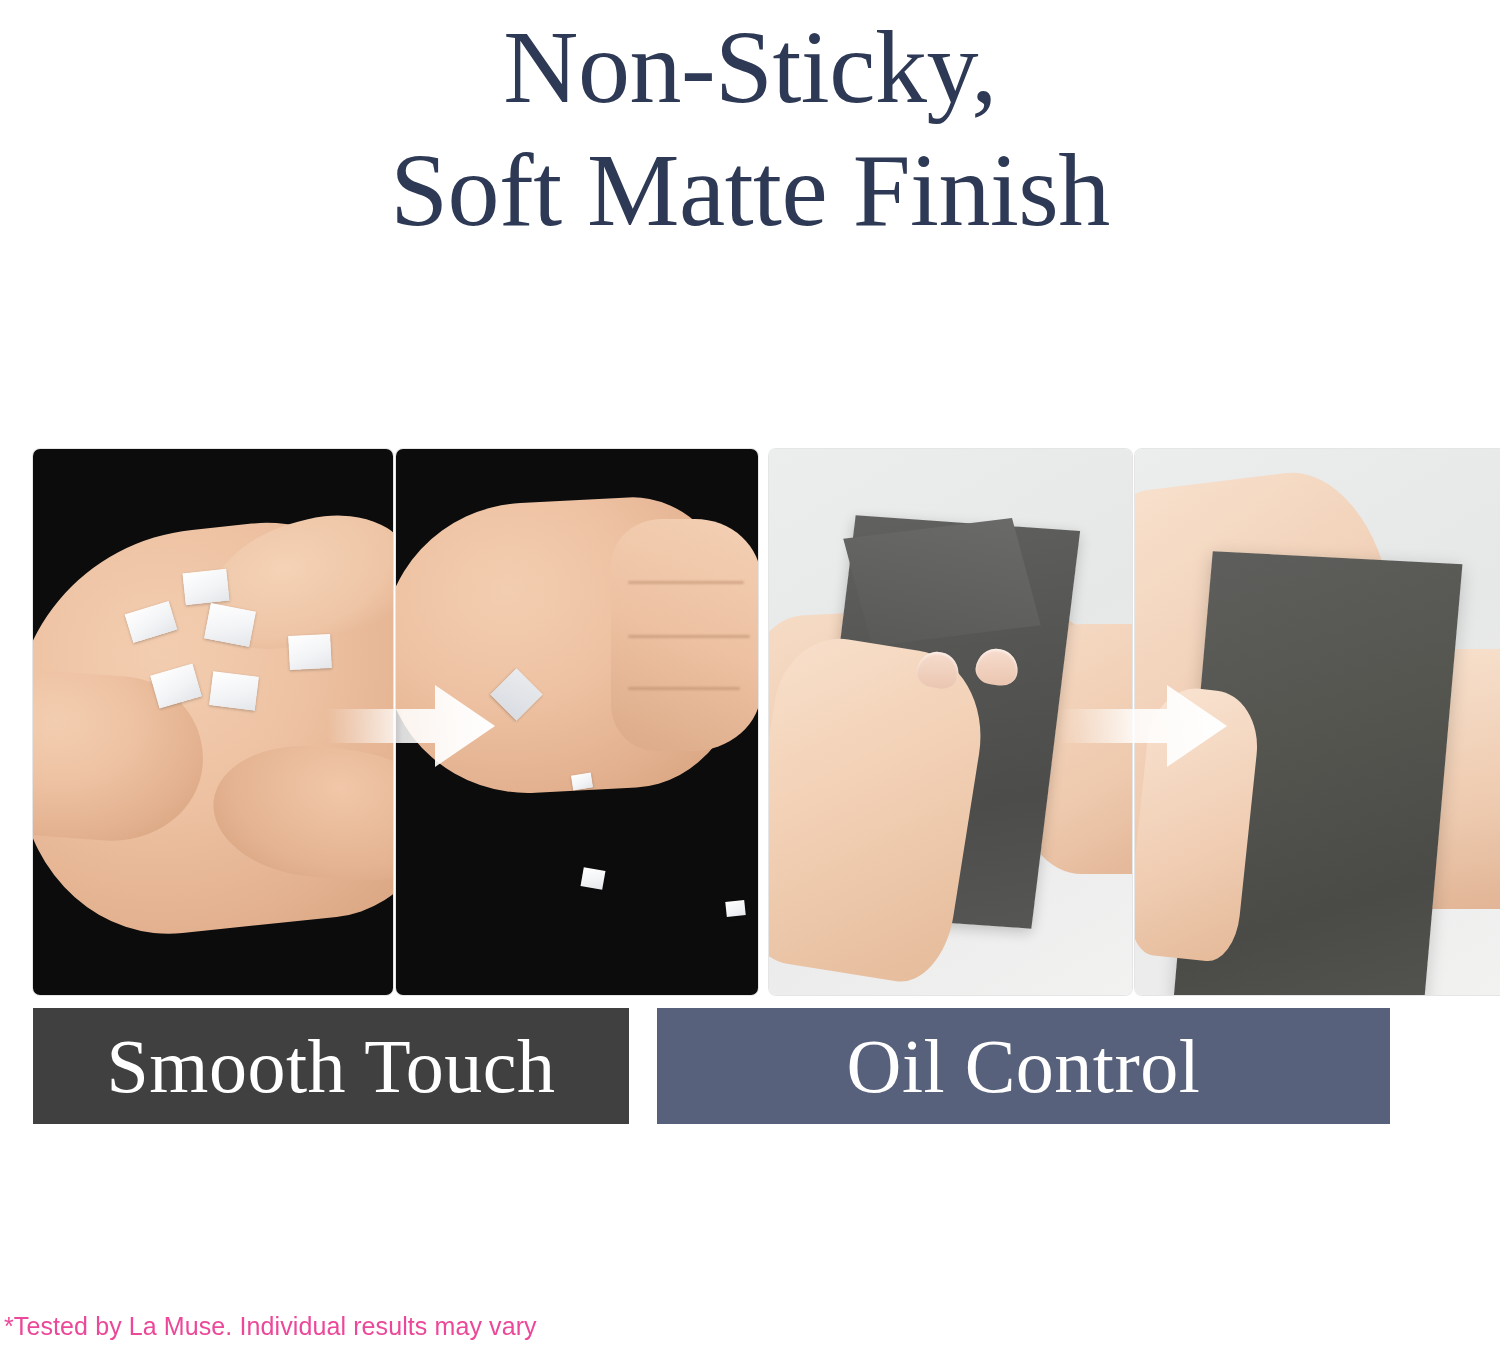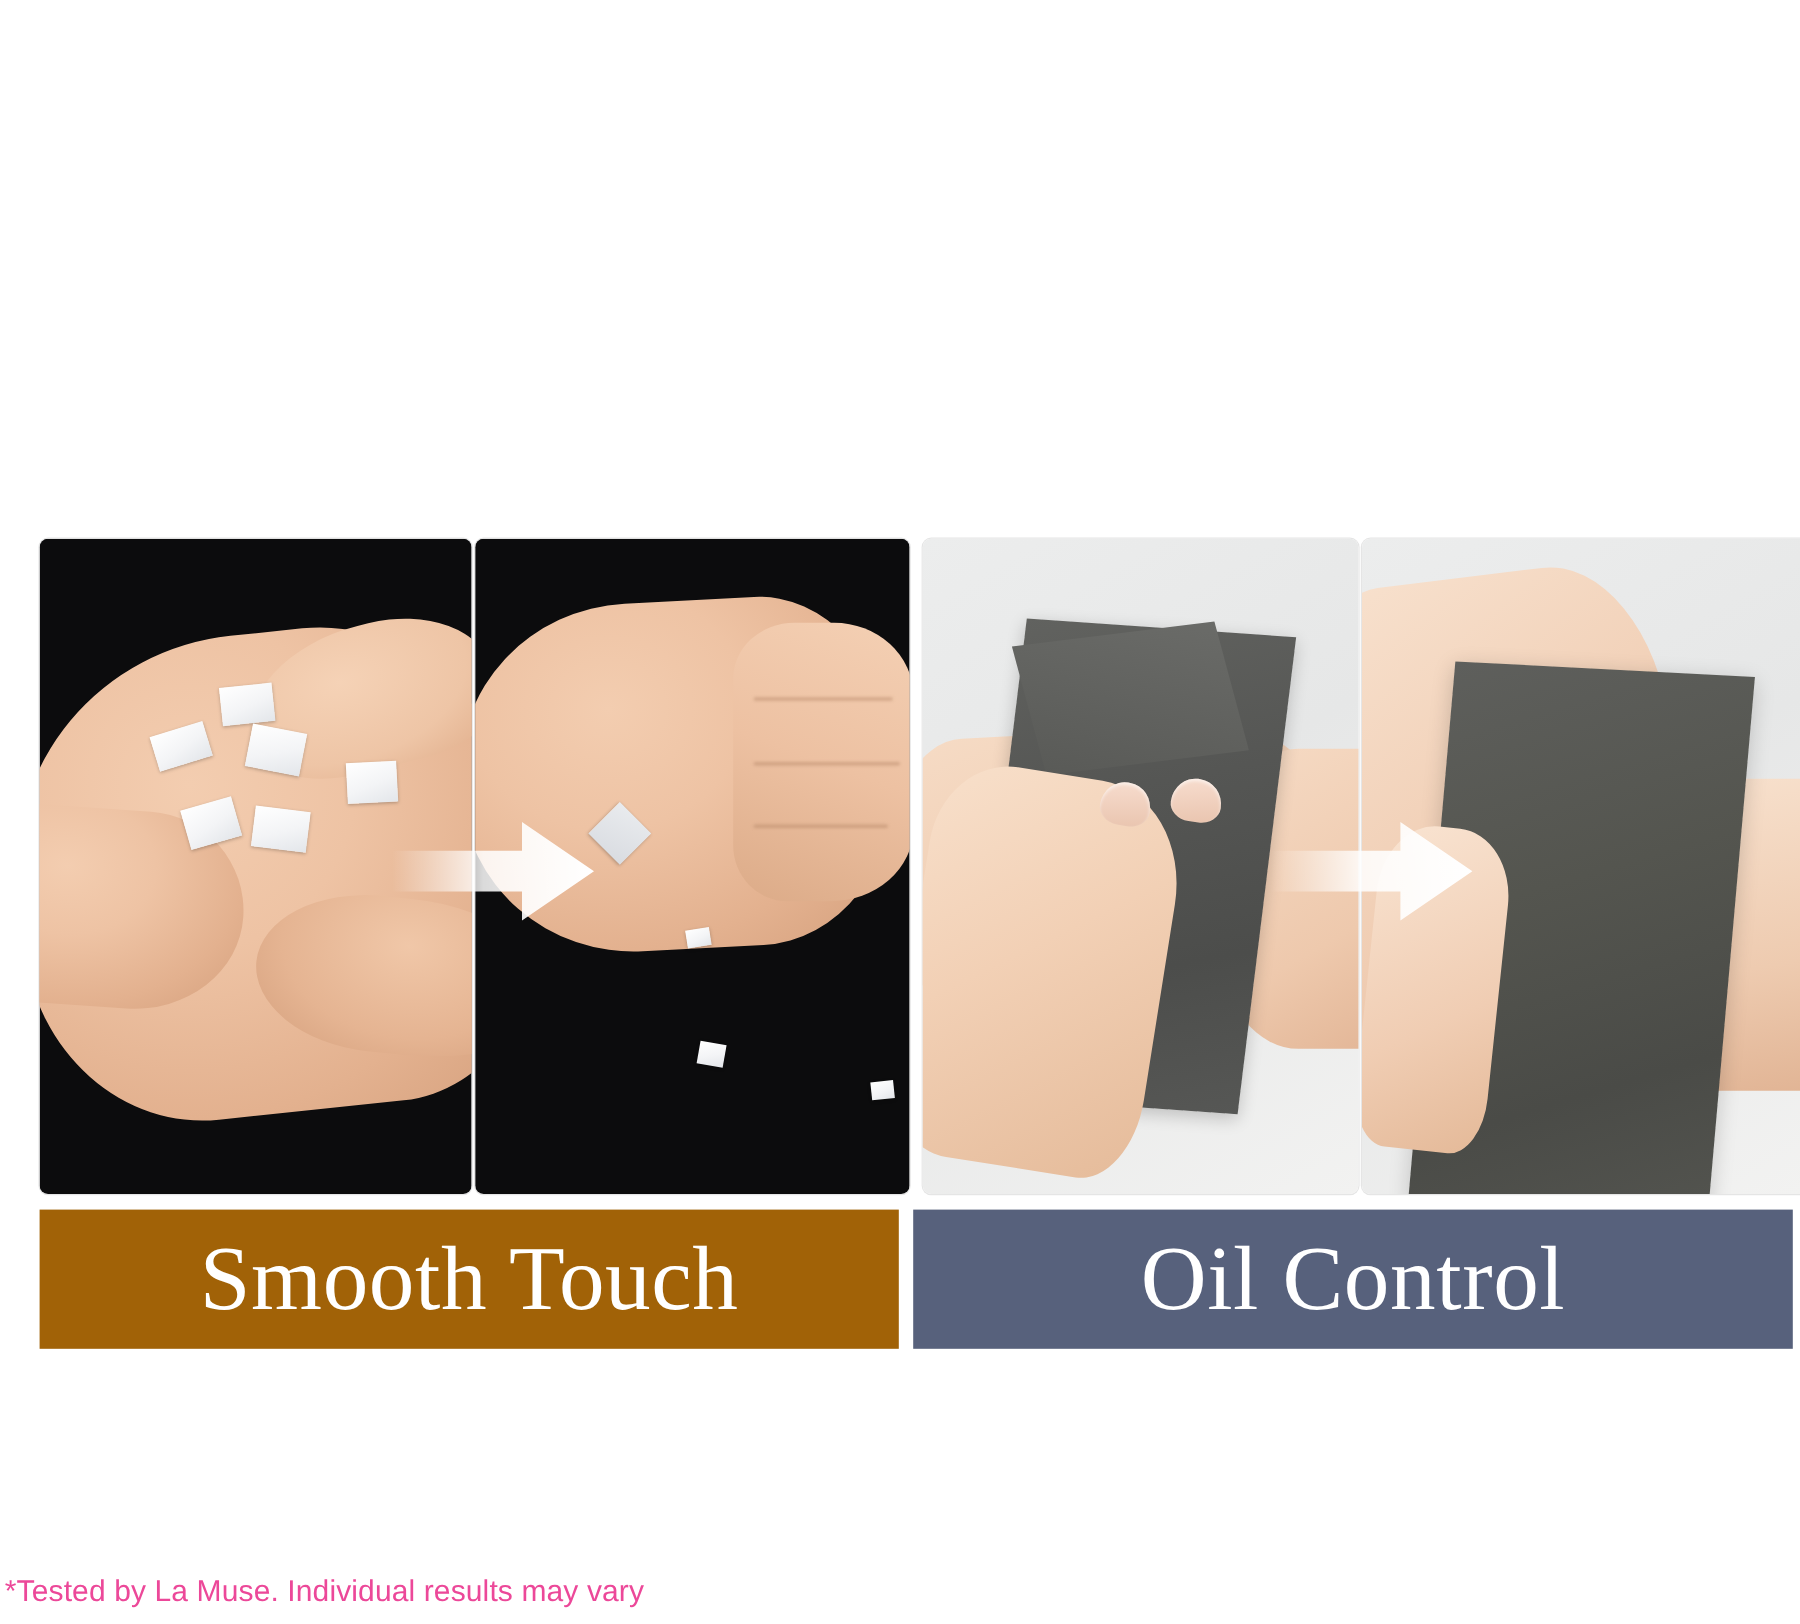--- a/index.html
+++ b/index.html
@@ -247,45 +247,47 @@
     align-items: center;
     justify-content: center;
     color: #ffffff;
     font-family: "Liberation Serif", serif;
     font-size: 76px;
     font-weight: 400;
     letter-spacing: 0.5px;
   }
   .caption-left {
     margin-left: 33px;
-    width: 716px;
-    background: #a16207;
+    width: 596px;
+    background: #404040;
   }
   .caption-right {
-    margin-left: 12px;
+    margin-left: 28px;
     width: 733px;
     background: #57617c;
   }
 
   
   .footnote {
     position: absolute;
     left: 4px;
     top: 1312px;
     color: #ec4899;
     font-family: "Liberation Sans", sans-serif;
     font-size: 25px;
     letter-spacing: 0.1px;
     white-space: nowrap;
   }
 </style>
 </head>
 <body>
 
 <div class="header">
+  <h1 class="headline">Non-Sticky,
+Soft Matte Finish</h1>
 </div>
 
 <div class="panels">
 
   <div class="pair pair-left">
 
     <div class="panel p1">
       <div class="scene-dark"></div>
       <div class="skin hand-back"></div>
       <div class="skin knuckle"></div>

